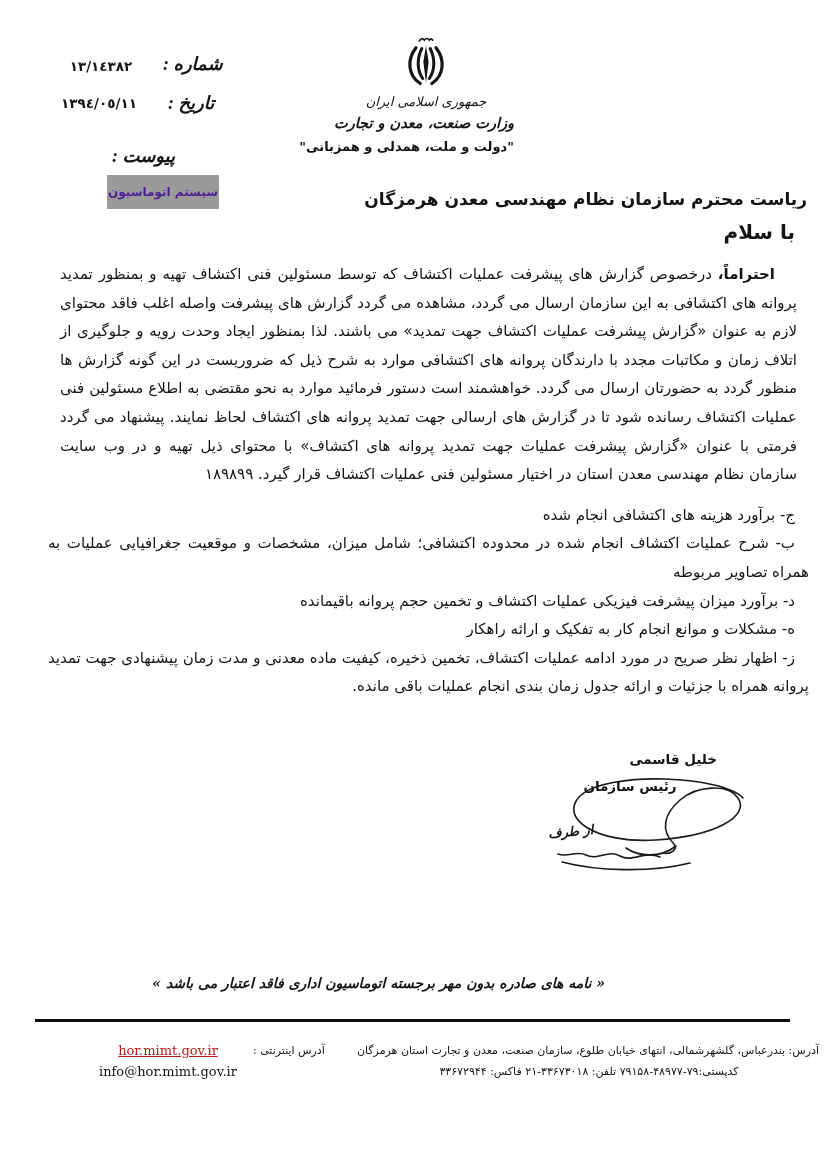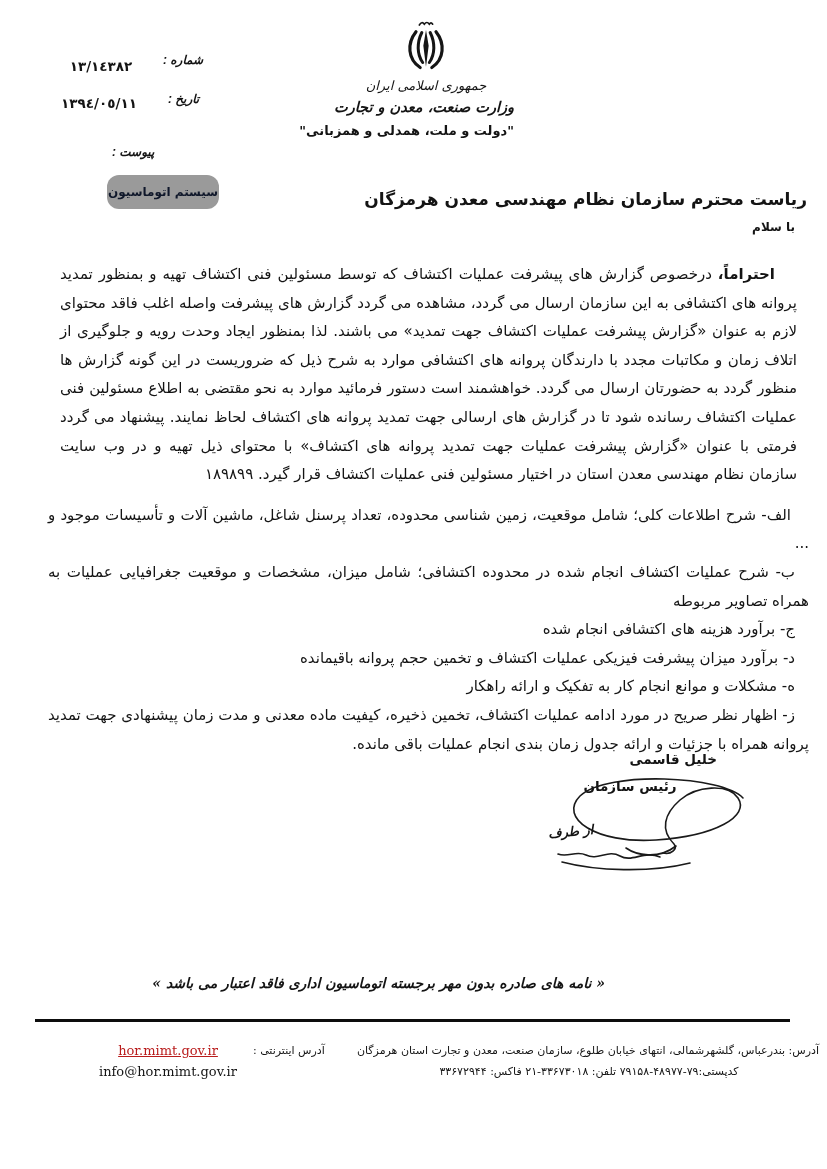--- a/index.html
+++ b/index.html
@@ -5,32 +5,32 @@
   html,body{margin:0;padding:0;background:#ffffff;}
   .page{position:relative;width:827px;height:1169px;background:#ffffff;overflow:hidden;
         font-family:"DejaVu Sans",sans-serif;color:#141414;}
   .abs{position:absolute;}
 
   
   .callig{font-family:"DejaVu Serif",serif;font-style:italic;}
   .lh-right{right:10px;top:48px;width:240px;text-align:center;direction:rtl;}
   .bismillah{font-size:17px;font-weight:bold;}
   .org-right{font-size:10.5px;margin-top:7px;white-space:nowrap;}
-  .lh-center{left:338px;top:18px;width:176px;text-align:center;direction:rtl;}
+  .lh-center{left:338px;top:34px;width:176px;text-align:center;direction:rtl;}
   .country{font-size:13px;margin-top:2px;white-space:nowrap;}
   .ministry{font-size:14.5px;font-weight:bold;margin-top:5px;white-space:nowrap;}
   .slogan{font-size:13px;font-weight:bold;margin-top:8px;white-space:nowrap;font-family:"DejaVu Sans",sans-serif;font-style:normal;}
-  .meta-label{font-family:Liberation Sans, sans-serif;font-style:italic;font-weight:bold;font-size:12px;direction:rtl;}
+  .meta-label{font-family:Liberation Serif, serif;font-style:italic;font-weight:bold;font-size:18px;direction:rtl;}
   .meta-value{font-weight:bold;font-size:13.5px;letter-spacing:2px;direction:rtl;text-align:center;}
-  .stamp-box{left:107px;top:175px;width:112px;height:34px;background:#9a9a9a;color:#0f172a;
-             display:flex;align-items:center;justify-content:center;font-size:12px;font-weight:bold;direction:rtl;border-radius:12px;}
+  .stamp-box{left:107px;top:175px;width:112px;height:34px;background:#9a9a9a;color:#4c1d95;
+             display:flex;align-items:center;justify-content:center;font-size:12px;font-weight:bold;direction:rtl;}
 
   
   .recipient{right:20px;top:189px;font-size:17px;font-weight:bold;direction:rtl;white-space:nowrap;}
-  .salutation{right:32px;top:220px;font-size:12px;font-weight:bold;direction:rtl;}
+  .salutation{right:32px;top:220px;font-size:20px;font-weight:bold;direction:rtl;}
   .body-text{left:48px;top:248px;width:761px;direction:rtl;text-align:justify;
              font-size:15px;line-height:28.6px;}
   .body-text p{margin:12px;text-indent:22px;}
   .body-text .item{text-indent:14px;}
   .lead{font-weight:bold;}
 
   
   .sig-name{left:557px;top:751px;width:160px;font-size:13.5px;font-weight:bold;direction:rtl;}
   .sig-title{left:550px;top:778px;width:160px;text-align:center;font-size:13.5px;font-weight:bold;direction:rtl;}
   .sig-svg{left:538px;top:756px;}
@@ -75,23 +75,22 @@
   <div class="abs meta-label" style="left:168px;top:92px;">تاریخ :</div>
   <div class="abs meta-value" style="left:40px;top:95px;width:118px;">١٣٩٤/٠٥/١١</div>
   <div class="abs meta-label" style="left:112px;top:145px;">پیوست :</div>
   <div class="abs stamp-box">سیستم اتوماسیون</div>
 
   <div class="abs recipient">ریاست محترم سازمان نظام مهندسی معدن هرمزگان</div>
   <div class="abs salutation">با سلام</div>
 
   <div class="abs body-text">
     <p><span class="lead">احتراماً،</span> <span>درخصوص گزارش های پیشرفت عملیات اکتشاف که توسط مسئولین فنی اکتشاف تهیه و بمنظور تمدید پروانه های اکتشافی به این سازمان ارسال می گردد، مشاهده می گردد گزارش های پیشرفت واصله اغلب فاقد محتوای لازم به عنوان «گزارش پیشرفت عملیات اکتشاف جهت تمدید» می باشند. لذا بمنظور ایجاد وحدت رویه و جلوگیری از اتلاف زمان و مکاتبات مجدد با دارندگان پروانه های اکتشافی موارد به شرح ذیل که ضروریست در این گونه گزارش ها منظور گردد به حضورتان ارسال می گردد. خواهشمند است دستور فرمائید موارد به نحو مقتضی به اطلاع مسئولین فنی عملیات اکتشاف رسانده شود تا در گزارش های ارسالی جهت تمدید پروانه های اکتشاف لحاظ نمایند. پیشنهاد می گردد فرمتی با عنوان «گزارش پیشرفت عملیات جهت تمدید پروانه های اکتشاف» با محتوای ذیل تهیه و در وب سایت سازمان نظام مهندسی معدن استان در اختیار مسئولین فنی عملیات اکتشاف قرار گیرد. ١٨٩٨٩٩</span></p>
-    <div class="item" style="text-indent:18px;">الف- شرح اطلاعات کلی؛ شامل موقعیت، زمین شناسی محدوده، تعداد پرسنل شاغل، ماشین آلات و تأسیسات موجود و ...</div>
+    <div class="item">ج- برآورد هزینه های اکتشافی انجام شده</div>
     <div class="item">ب- شرح عملیات اکتشاف انجام شده در محدوده اکتشافی؛ شامل میزان، مشخصات و موقعیت جغرافیایی عملیات به همراه تصاویر مربوطه</div>
-    <div class="item">ج- برآورد هزینه های اکتشافی انجام شده</div>
     <div class="item">د- برآورد میزان پیشرفت فیزیکی عملیات اکتشاف و تخمین حجم پروانه باقیمانده</div>
     <div class="item">ه- مشکلات و موانع انجام کار به تفکیک و ارائه راهکار</div>
     <div class="item">ز- اظهار نظر صریح در مورد ادامه عملیات اکتشاف، تخمین ذخیره، کیفیت ماده معدنی و مدت زمان پیشنهادی جهت تمدید پروانه همراه با جزئیات و ارائه جدول زمان بندی انجام عملیات باقی مانده.</div>
   </div>
 
   <div class="abs sig-name">خلیل قاسمی</div>
   <div class="abs sig-title">رئیس سازمان</div>
   <svg class="abs sig-svg" width="230" height="115" viewBox="0 0 230 115" aria-hidden="true">
     <g fill="none" stroke="#1a1a1a" stroke-width="1.6" stroke-linecap="round">
       <path d="M205,42 C185,20 70,14 42,40 C20,62 58,88 118,84 C178,80 212,60 200,42 C190,27 158,30 142,44 C126,58 122,74 136,88 C140,93 133,99 125,97"></path>

